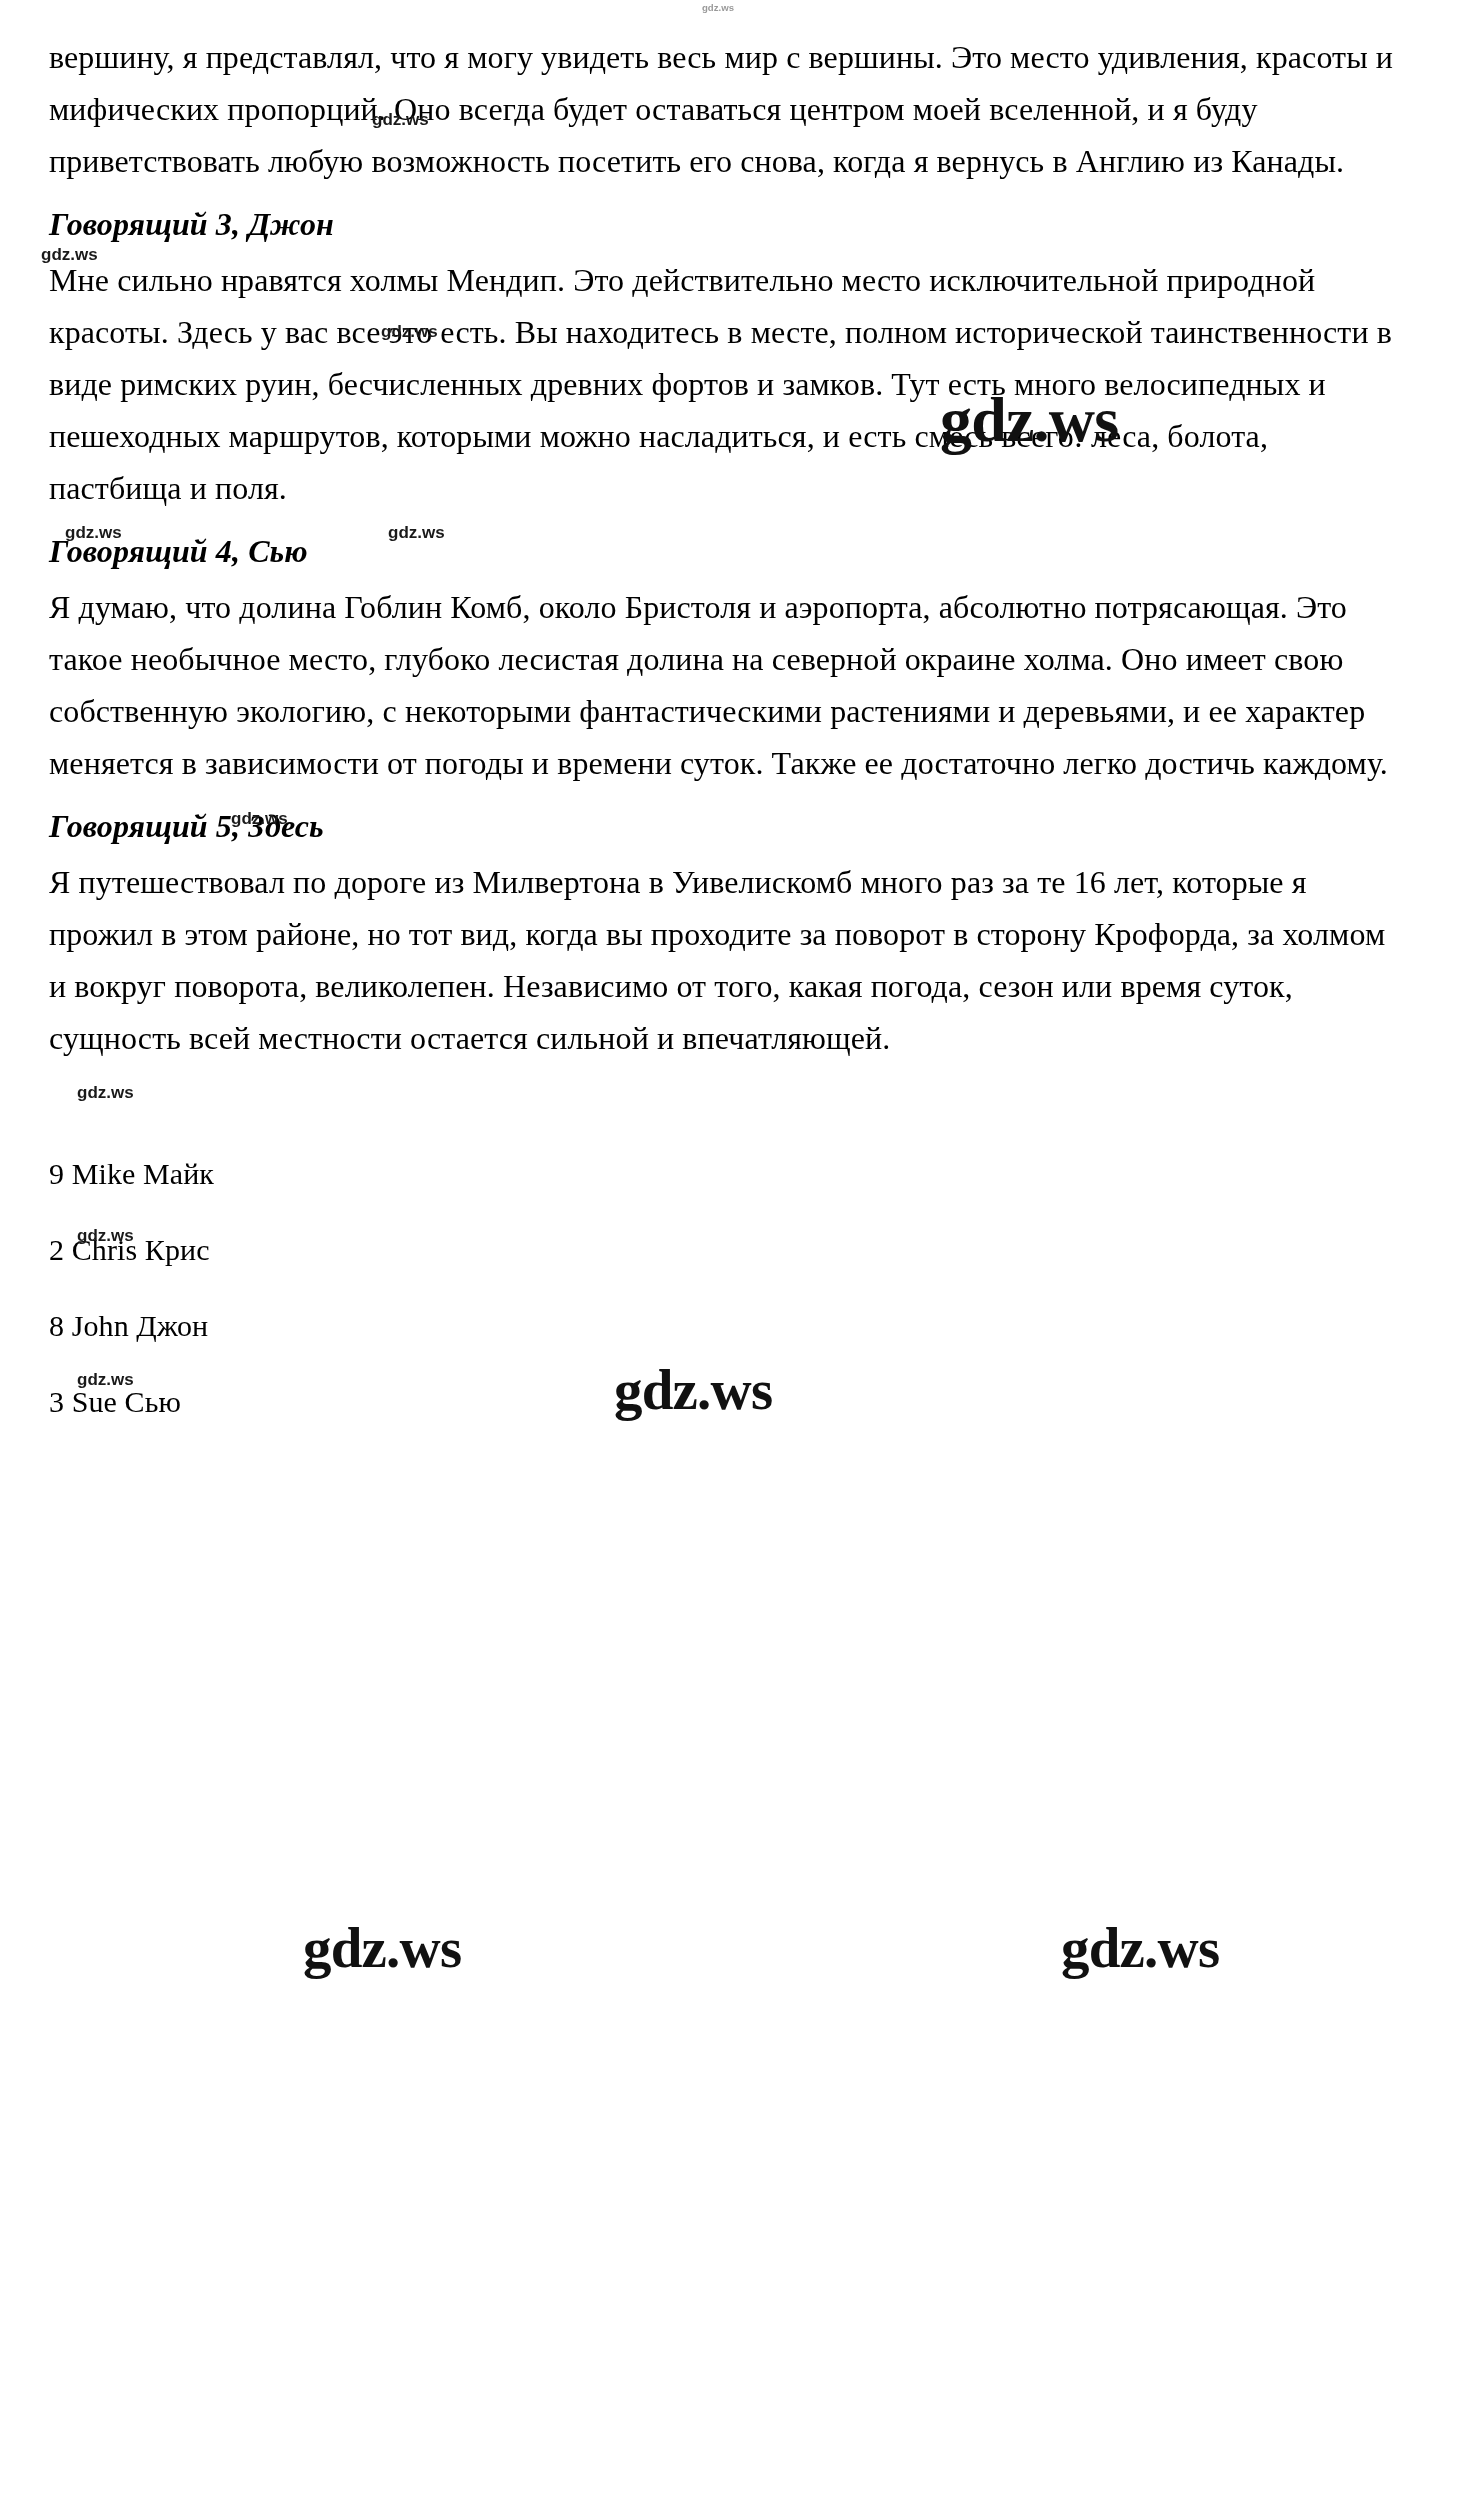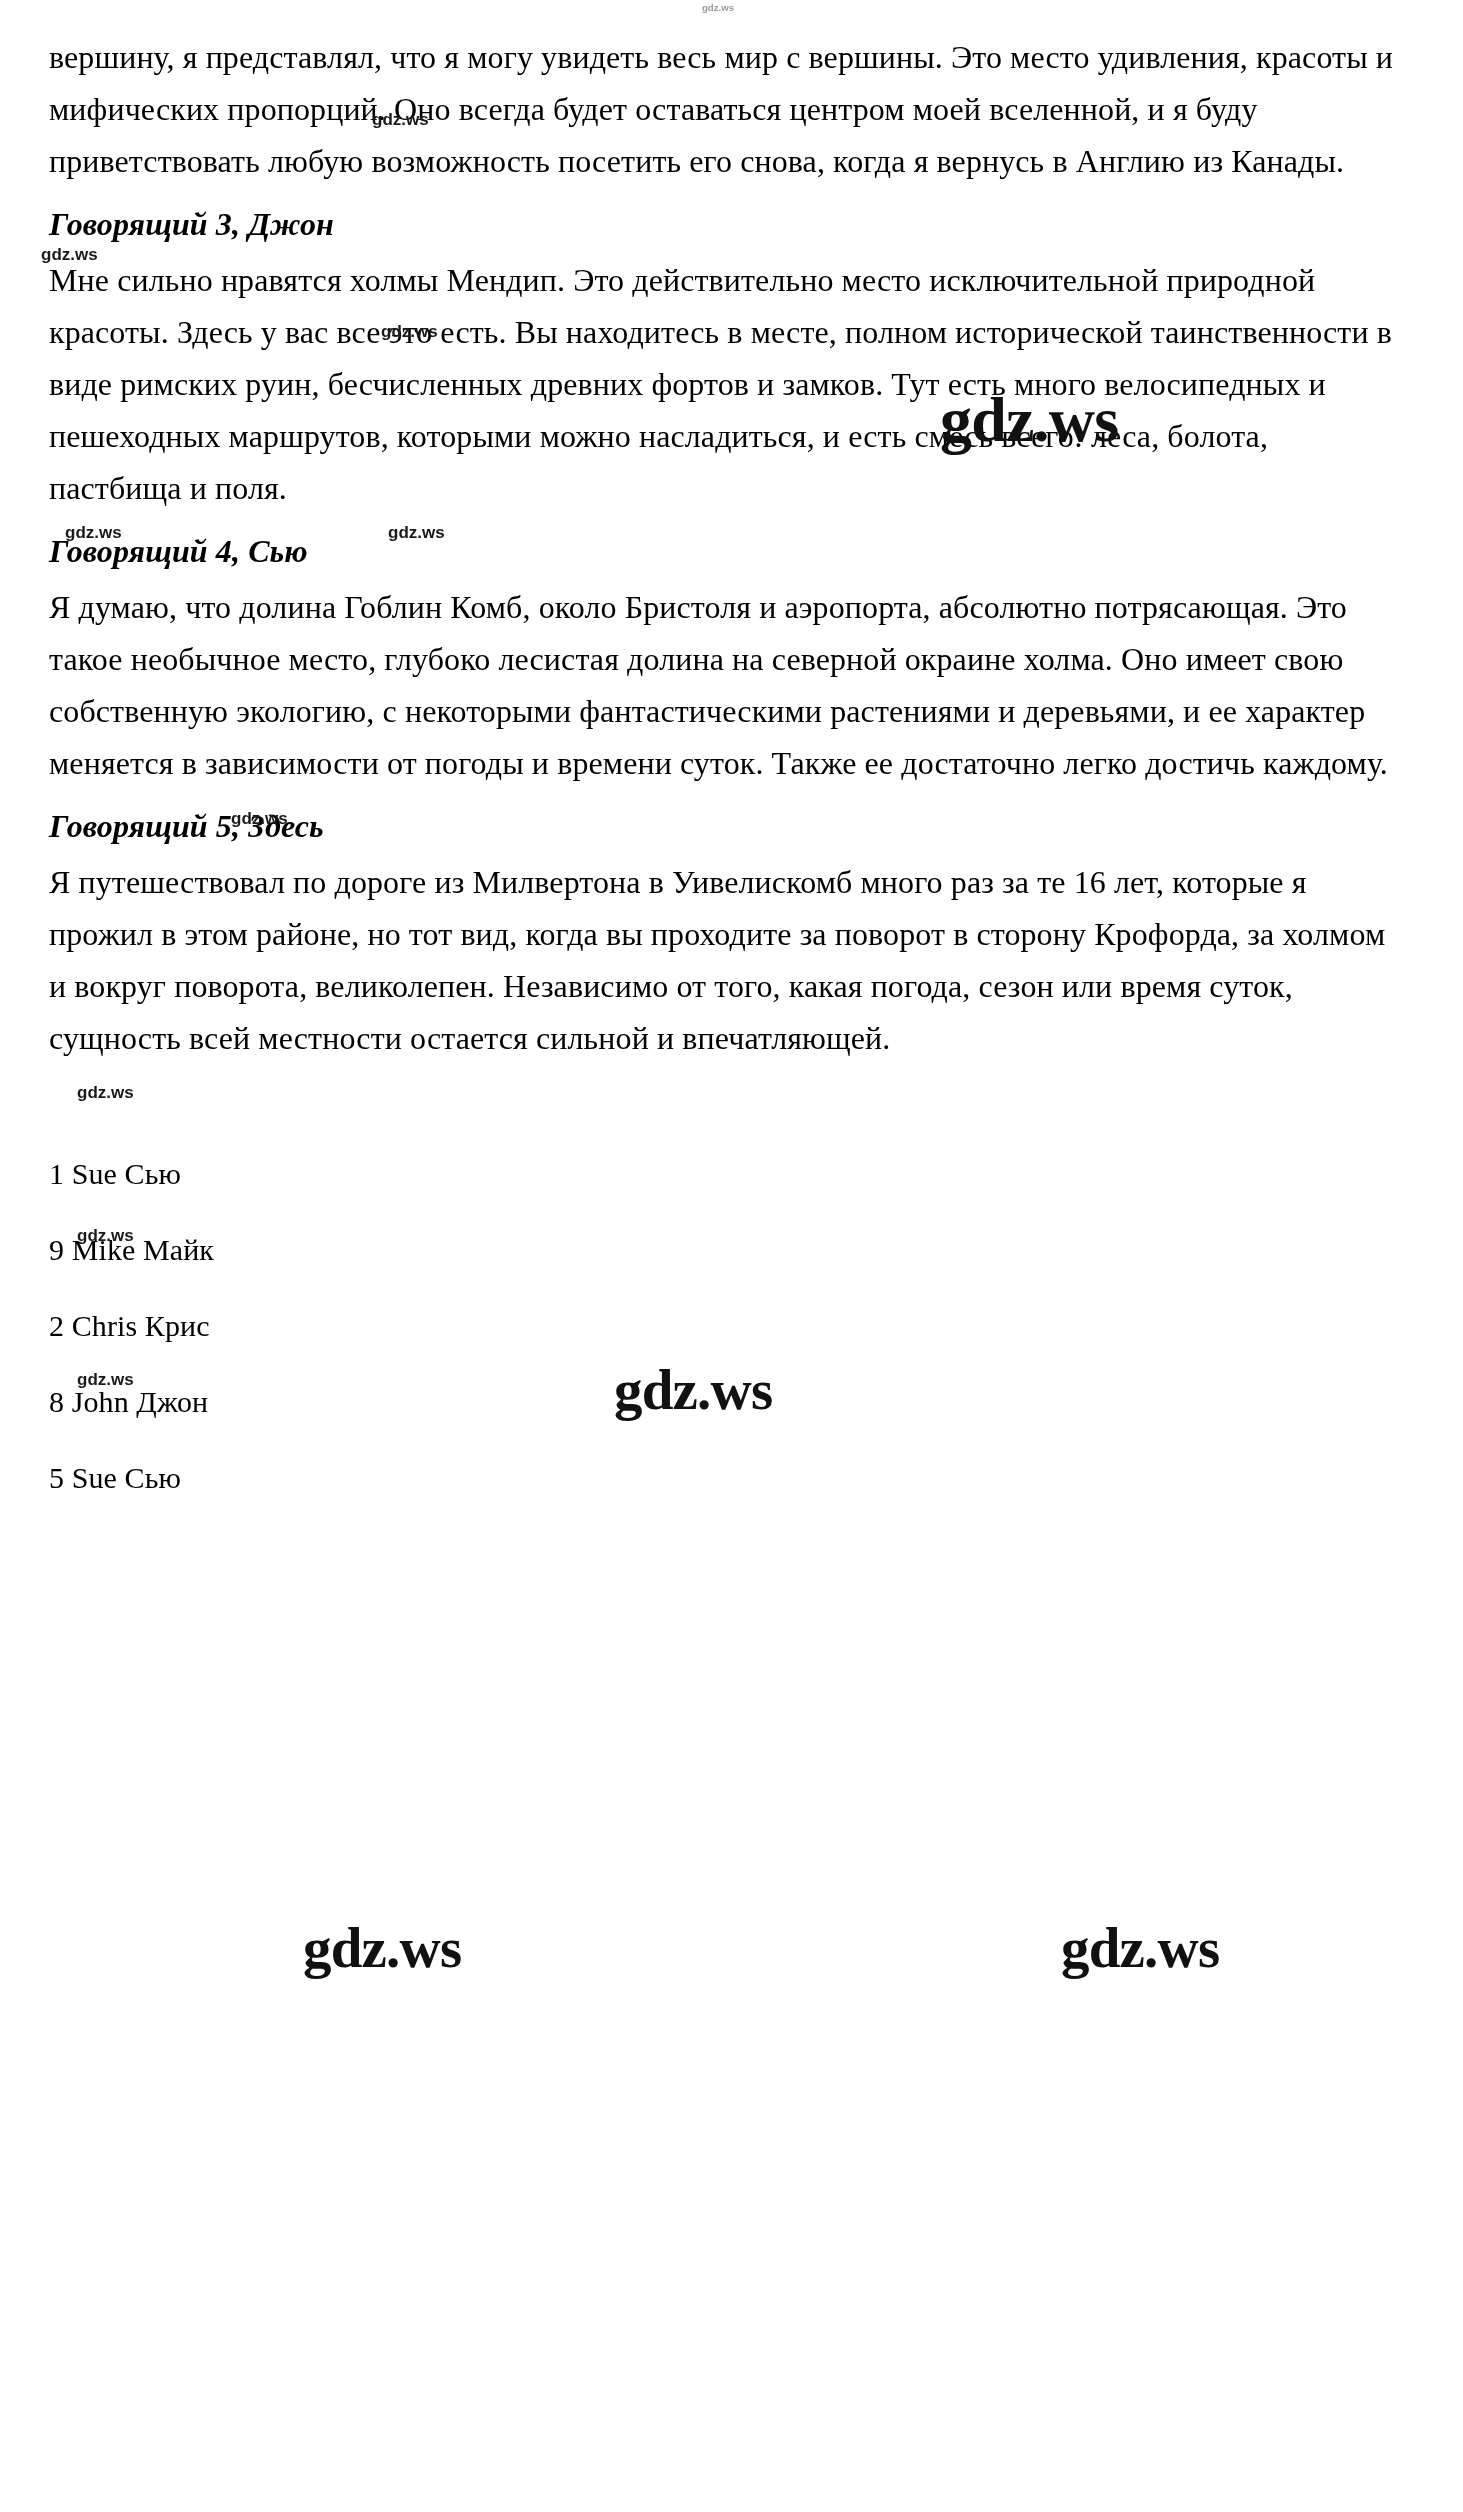--- a/index.html
+++ b/index.html
@@ -88,25 +88,24 @@
     <div class="speaker">Говорящий 3, Джон</div>
     <p class="para">Мне сильно нравятся холмы Мендип. Это действительно место исключительной природной красоты. Здесь у вас все это есть. Вы находитесь в месте, полном исторической таинственности в виде римских руин, бесчисленных древних фортов и замков. Тут есть много велосипедных и пешеходных маршрутов, которыми можно насладиться, и есть смесь всего: леса, болота, пастбища и поля.</p>
 
     <div class="speaker">Говорящий 4, Сью</div>
     <p class="para">Я думаю, что долина Гоблин Комб, около Бристоля и аэропорта, абсолютно потрясающая. Это такое необычное место, глубоко лесистая долина на северной окраине холма. Оно имеет свою собственную экологию, с некоторыми фантастическими растениями и деревьями, и ее характер меняется в зависимости от погоды и времени суток. Также ее достаточно легко достичь каждому.</p>
 
     <div class="speaker">Говорящий 5, Здесь</div>
     <p class="para">Я путешествовал по дороге из Милвертона в Уивелискомб много раз за те 16 лет, которые я прожил в этом районе, но тот вид, когда вы проходите за поворот в сторону Крофорда, за холмом и вокруг поворота, великолепен. Независимо от того, какая погода, сезон или время суток, сущность всей местности остается сильной и впечатляющей.</p>
 
     <div class="answers">
-      <div class="answer-line">1 Sue Сью</div>
       <div class="answer-line">9 Mike Майк</div>
       <div class="answer-line">2 Chris Крис</div>
       <div class="answer-line">8 John Джон</div>
-      <div class="answer-line">5 Sue Сью</div>
+      <div class="answer-line">3 Sue Сью</div>
     </div>
 
   </div>
 </div>
 
 <div id="watermark-layer">
     <div class="wm wm-tiny" style="left: 702px; top: 1.6px;">gdz.ws</div>
     <div class="wm wm-small" style="left: 372px; top: 110px;">gdz.ws</div>
     <div class="wm wm-small" style="left: 41px; top: 245px;">gdz.ws</div>
     <div class="wm wm-small" style="left: 381px; top: 322px;">gdz.ws</div>

